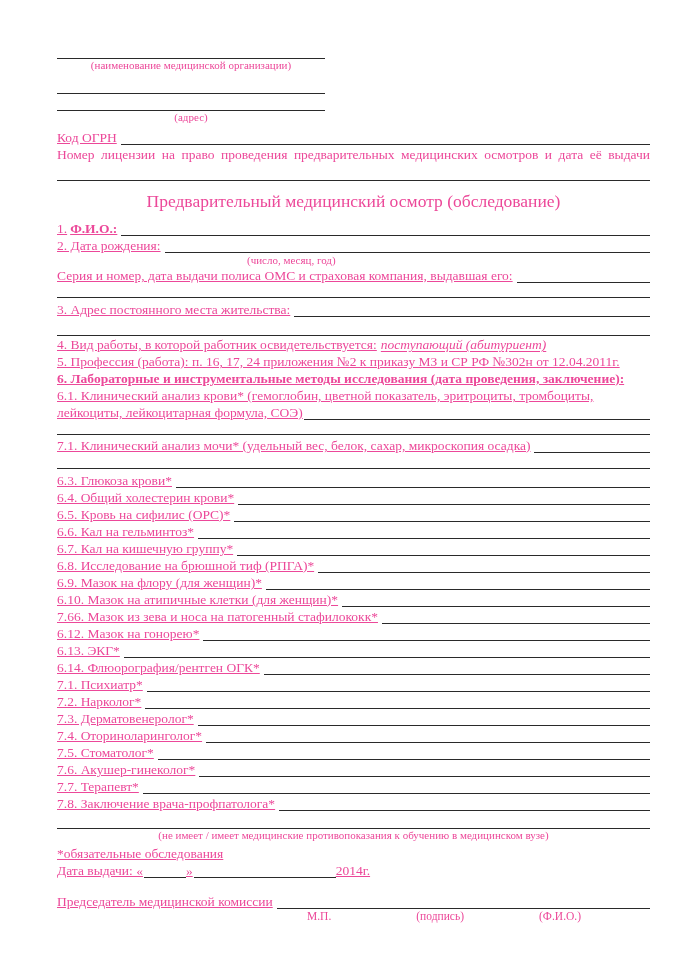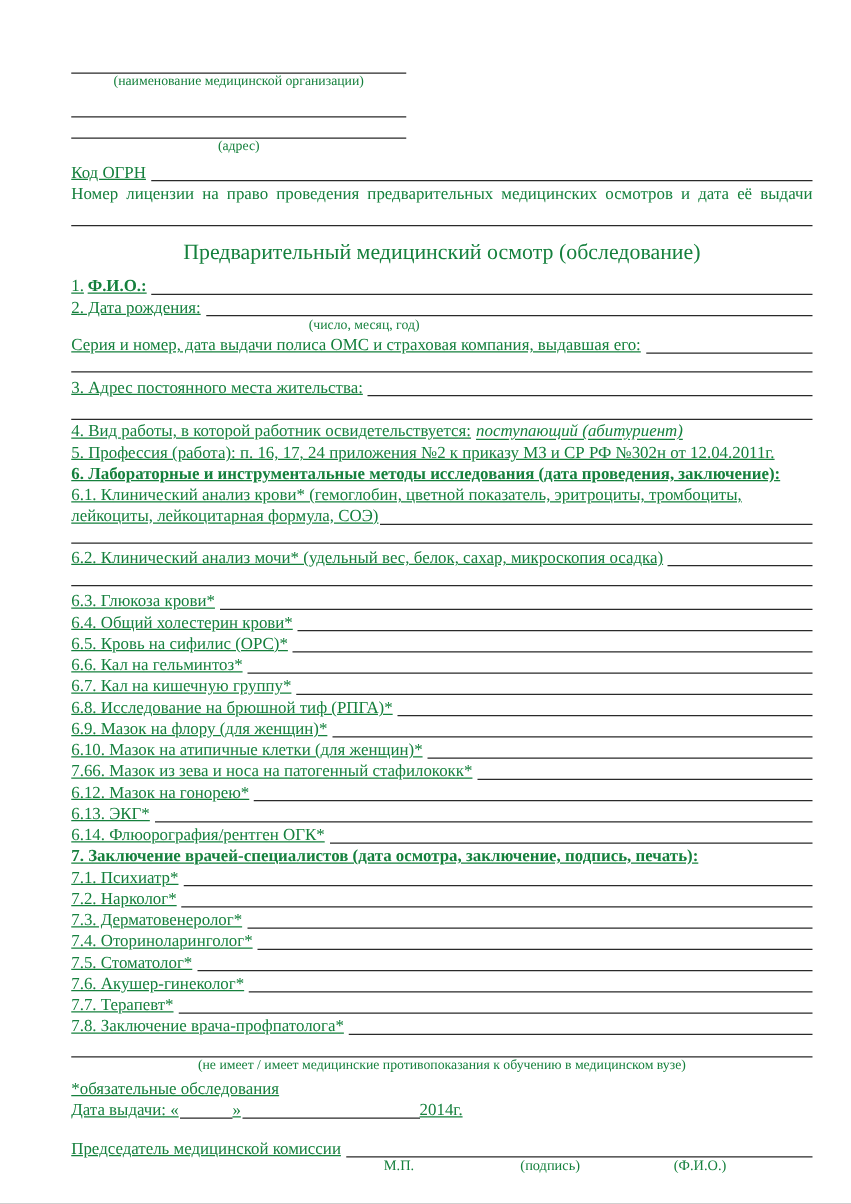--- a/index.html
+++ b/index.html
@@ -1,21 +1,21 @@
 <!DOCTYPE html>
 <html lang="ru"><head>
 <meta charset="utf-8">
 <style>
   html,body { margin:0; padding:0; background:#8a8a8a; }
   .page {
     position:relative;
     width:681px; height:963px;
     margin:0 auto;
     background:#ffffff;
-    color:#15803d;
+    color:#ec4899;
     font-family:"Liberation Serif","DejaVu Serif",serif;
     font-size:13.5px;
     line-height:17px;
     box-sizing:border-box;
     padding:44px 31px 0 57px;
     overflow:hidden;
   }
   .topblock { width:268px; }
   .shortline { height:14px; border-bottom:1px solid #2a2a2a; }
   .cap { font-size:11px; line-height:13px; }
@@ -101,21 +101,21 @@
   <div class="row">
     <span class="lbl">6.1. Клинический анализ крови* (гемоглобин, цветной показатель, эритроциты, тромбоциты,</span>
   </div>
   <div class="row">
     <span class="lbl">лейкоциты, лейкоцитарная формула, СОЭ)</span>
     <span class="fill" style="margin-left:1px;"></span>
   </div>
   <div class="hr h13"></div>
 
   <div class="row mt2">
-    <span class="lbl">6.2. Клинический анализ мочи* (удельный вес, белок, сахар, микроскопия осадка)</span>
+    <span class="lbl">7.1. Клинический анализ мочи* (удельный вес, белок, сахар, микроскопия осадка)</span>
     <span class="fill"></span>
   </div>
   <div class="hr h13 mt1"></div>
 
   <div class="mt3">
       <div class="row">
       <span class="lbl">6.3. Глюкоза крови*</span>
       <span class="fill"></span>
     </div>
       <div class="row">
@@ -157,23 +157,20 @@
       <div class="row">
       <span class="lbl">6.13. ЭКГ*</span>
       <span class="fill"></span>
     </div>
       <div class="row">
       <span class="lbl">6.14. Флюорография/рентген ОГК*</span>
       <span class="fill"></span>
     </div>
     </div>
 
-  <div class="row bold">
-    <span class="lbl">7. Заключение врачей-специалистов (дата осмотра, заключение, подпись, печать):</span>
-  </div>
 
   <div>
       <div class="row">
       <span class="lbl">7.1. Психиатр*</span>
       <span class="fill"></span>
     </div>
       <div class="row">
       <span class="lbl">7.2. Нарколог*</span>
       <span class="fill"></span>
     </div>

